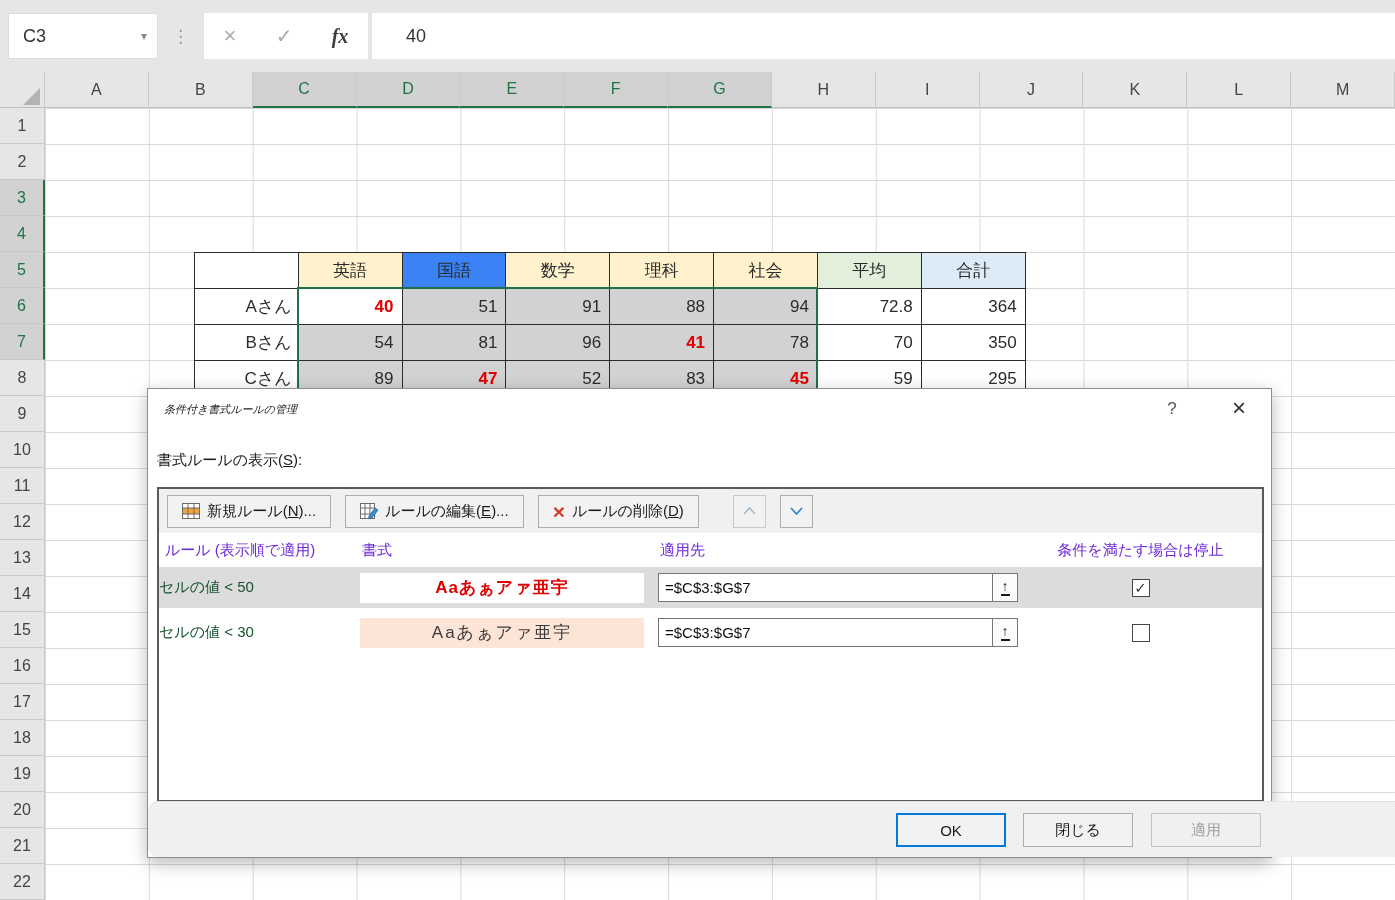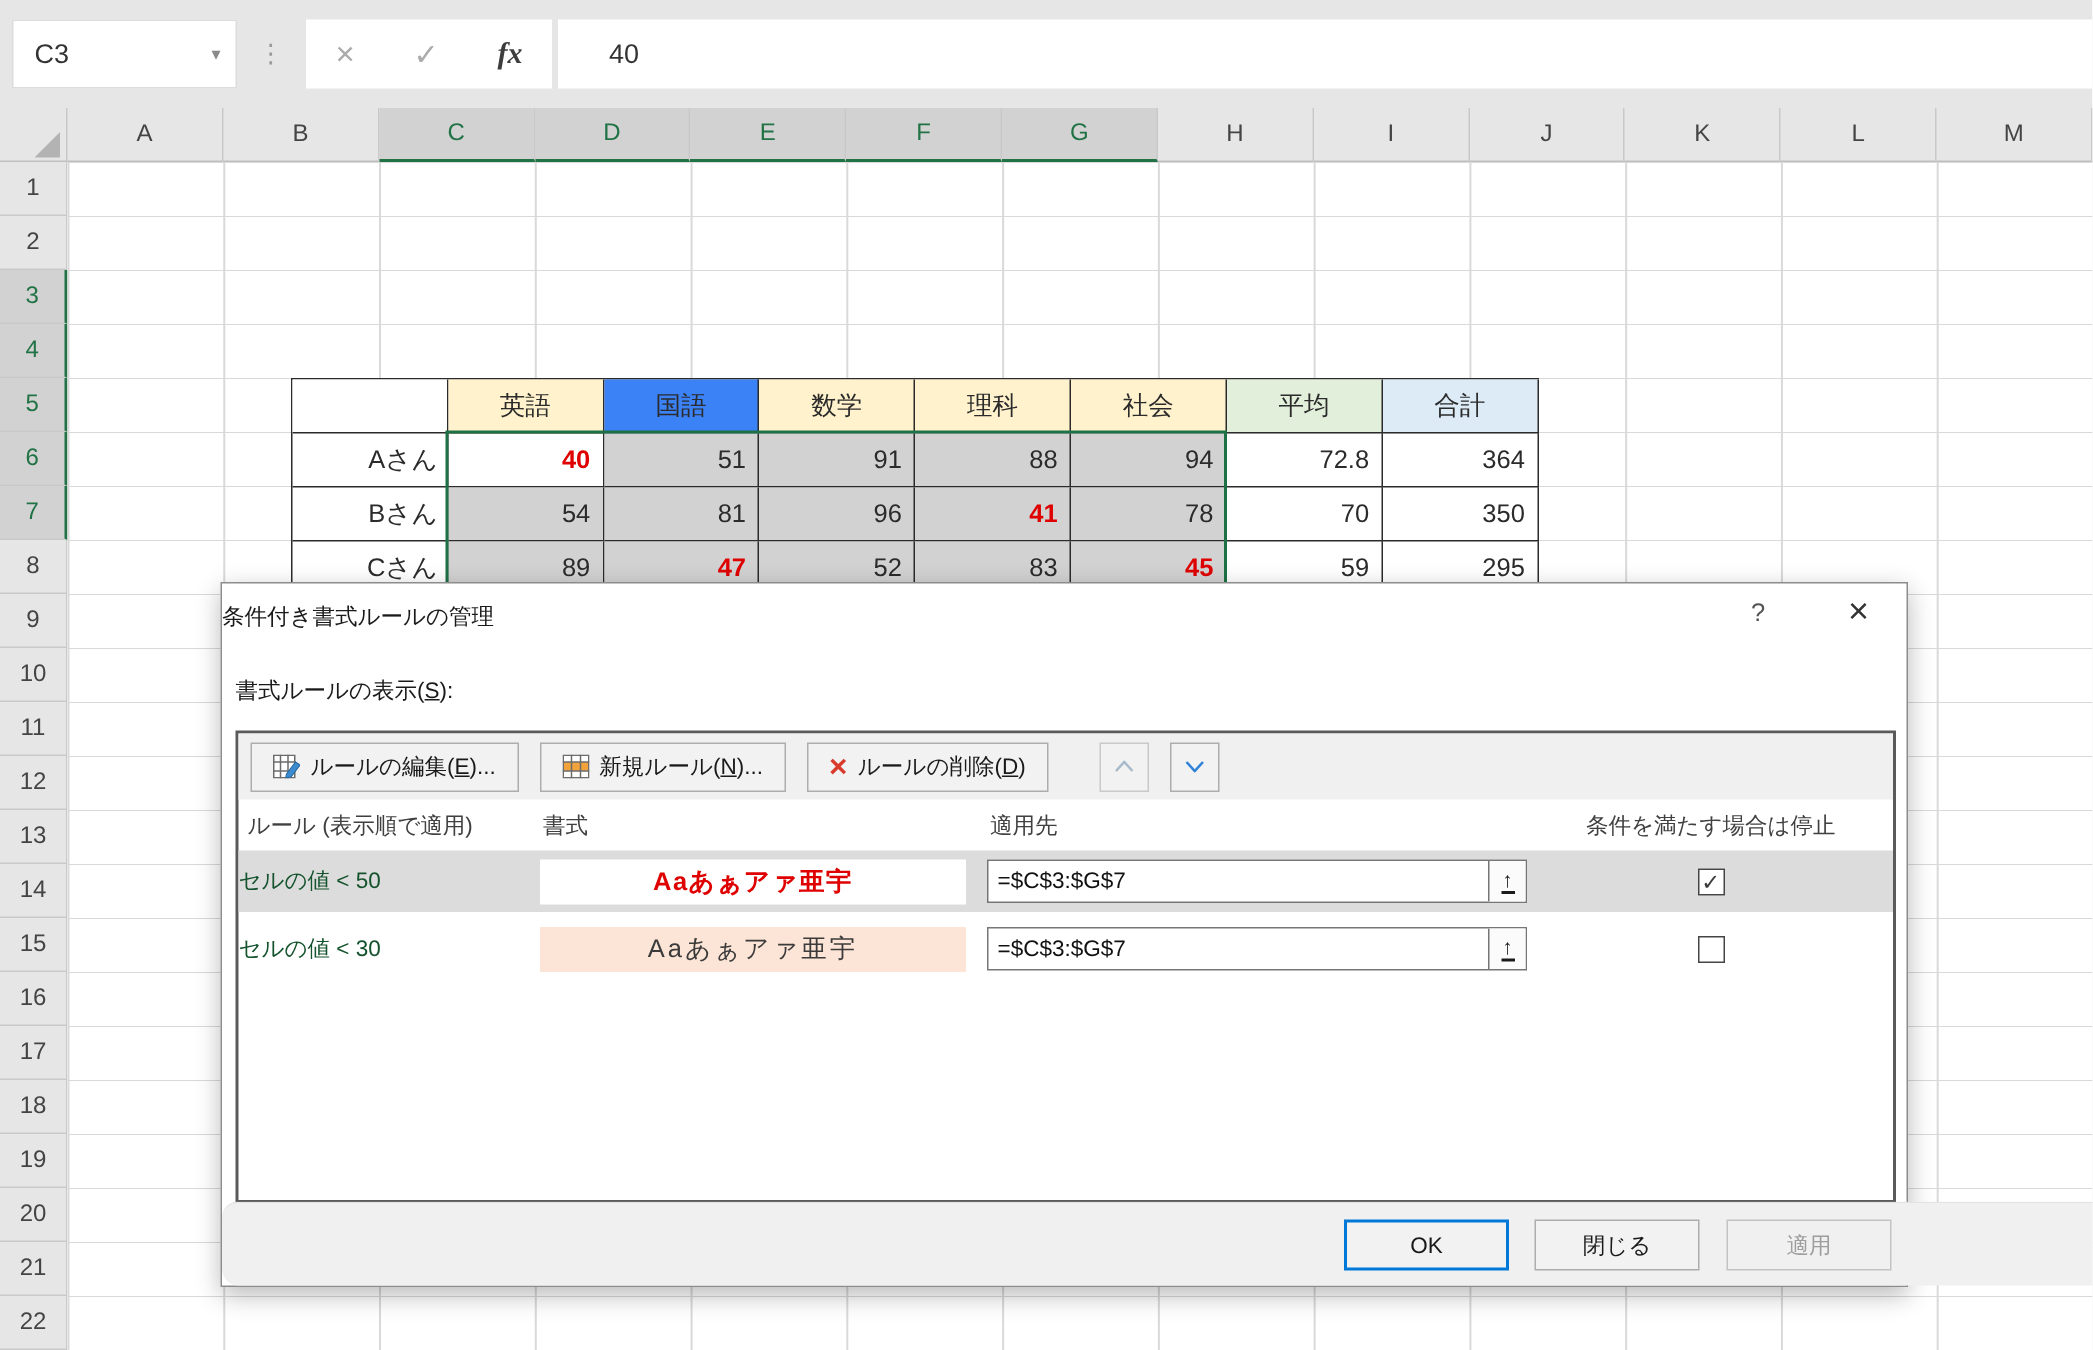--- a/index.html
+++ b/index.html
@@ -42,39 +42,39 @@
   .xl-cell.name { justify-content:flex-end; padding-right:6px; }
   .xl-cell.gray { background:#D2D2D2; }
   .xl-cell.red { color:#DF0000; font-weight:bold; }
 
   
   .sel-rect { position:absolute; left:251.7px; top:179px; width:521.2px; height:182px; border:2px solid #1E7145; pointer-events:none; }
   .fill-handle { position:absolute; right:-4px; bottom:-4px; width:7px; height:7px; background:#1E7145; border:1px solid #fff; }
 
   
   .dialog { position:absolute; left:147px; top:388px; width:1125px; height:470px; background:#fff; border:1px solid #8C8C8C; box-shadow:0 5px 16px rgba(0,0,0,.28); font-size:15px; }
-  .dlg-title { position:absolute; left:0; top:13px; font-size:15px; color:#1a1a1a; }
+  .dlg-title { position:absolute; left:16px; top:13px; font-size:11px; color:#1a1a1a;font-style:italic; }
   .dlg-help { position:absolute; left:1012px; top:10px; width:24px; text-align:center; font-size:17px; color:#555; }
   .dlg-close { position:absolute; left:1076px; top:6px; width:30px; text-align:center; font-size:24px; color:#333; line-height:1.1; }
 
   .dlg-showrow { position:absolute; left:9px; top:62px; display:flex; align-items:center; }
   .dlg-showlabel { font-size:15px; color:#1a1a1a; }
   .mnem { text-decoration:underline; }
   .combo { position:absolute; left:190px; top:57px; width:308px; height:31px; border:1px solid #64707C; background:#fff; display:flex; }
   .combo-text { flex:1; background:#9CC9F0; margin:1px; display:flex; align-items:center; padding-left:5px; font-size:15px; color:#111; outline:1px dotted #333; outline-offset:-2px; }
   .combo-btn { width:28px; margin:1px 1px 1px 0; background:#F4F4F4; border:1px solid #ADADAD; display:flex; align-items:center; justify-content:center; }
 
   .rules-box { position:absolute; left:9px; top:98px; width:1107px; height:315px; border:2px solid #5A5A5A; background:#fff; }
   .rules-toolbar { height:44px; background:#F0F0F0; display:flex; align-items:center; gap:14px; padding:0 8px; }
   .tb-btn { height:33px; display:inline-flex; align-items:center; gap:7px; padding:0 14px; background:#F2F2F2; border:1px solid #ADADAD; font-size:15px; color:#1a1a1a; }
   .tb-sq { width:33px; height:33px; display:inline-flex; align-items:center; justify-content:center; background:#F2F2F2; border:1px solid #ADADAD; }
   .tb-sq.disabled { border-color:#C9C9C9; }
   .icon-x { color:#D83B2D; font-size:21px; font-weight:bold; line-height:1; }
 
-  .rules-header { display:grid; grid-template-columns:197px 298px 365px 1fr; height:34px; align-items:center; font-size:15px; color:#404040; }
+  .rules-header { display:grid; grid-template-columns:197px 298px 365px 1fr; height:34px; align-items:center; font-size:15px; color:#6d28d9; }
   .rules-header .h1 { padding-left:6px; }
   .rules-header .h2,.rules-header .h3 { padding-left:6px; }
   .rules-header .h4 { text-align:center; }
 
   .rule-row { display:grid; grid-template-columns:197px 298px 365px 1fr; height:41px; align-items:center; }
   .rule-row.sel { background:#DCDCDC; }
   .rule-row + .rule-row { margin-top:4px; }
   .rule-cond { text-align:left; font-size:15px; color:#14532d; }
   .rule-preview { margin-left:4px; width:284px; height:30px; display:flex; align-items:center; justify-content:center; font-size:17px; background:#fff; }
   .rule-preview.red-bold { color:#DF0000; font-weight:bold; letter-spacing:1px; }
@@ -223,39 +223,39 @@
   <div class="dlg-close">×</div>
 
   <div class="dlg-showrow">
     <span class="dlg-showlabel"><span>書式ルールの表示(</span><span class="mnem">S</span><span>):</span></span>
   </div>
 
   <div class="rules-box">
     <div class="rules-toolbar">
       <button class="tb-btn">
         <svg width="18" height="16" viewBox="0 0 18 16">
+            <rect x="0.5" y="0.5" width="17" height="15" fill="#fff" stroke="#6b6b6b"></rect>
+            <rect x="1" y="5" width="16" height="6" fill="#F2A33C"></rect>
+            <line x1="6" y1="0" x2="6" y2="16" stroke="#6b6b6b"></line>
+            <line x1="12" y1="0" x2="12" y2="16" stroke="#6b6b6b"></line>
+            <line x1="0" y1="5" x2="18" y2="5" stroke="#6b6b6b"></line>
+            <line x1="0" y1="11" x2="18" y2="11" stroke="#6b6b6b"></line>
+          </svg>
+        <span><span>新規ルール(</span><span class="mnem">N</span><span>)...</span></span>
+      </button>
+      <button class="tb-btn">
+        <svg width="18" height="16" viewBox="0 0 18 16">
             <rect x="0.5" y="0.5" width="14" height="15" fill="#fff" stroke="#6b6b6b"></rect>
             <line x1="5" y1="0" x2="5" y2="16" stroke="#6b6b6b"></line>
             <line x1="10" y1="0" x2="10" y2="16" stroke="#6b6b6b"></line>
             <line x1="0" y1="5" x2="15" y2="5" stroke="#6b6b6b"></line>
             <line x1="0" y1="11" x2="15" y2="11" stroke="#6b6b6b"></line>
             <path d="M9 13 L15 5 L18 7 L12 15 L8.5 15.5 Z" fill="#3B8BD0" stroke="#2a6aa0" stroke-width="0.8"></path>
           </svg>
         <span><span>ルールの編集(</span><span class="mnem">E</span><span>)...</span></span>
-      </button>
-      <button class="tb-btn">
-        <svg width="18" height="16" viewBox="0 0 18 16">
-            <rect x="0.5" y="0.5" width="17" height="15" fill="#fff" stroke="#6b6b6b"></rect>
-            <rect x="1" y="5" width="16" height="6" fill="#F2A33C"></rect>
-            <line x1="6" y1="0" x2="6" y2="16" stroke="#6b6b6b"></line>
-            <line x1="12" y1="0" x2="12" y2="16" stroke="#6b6b6b"></line>
-            <line x1="0" y1="5" x2="18" y2="5" stroke="#6b6b6b"></line>
-            <line x1="0" y1="11" x2="18" y2="11" stroke="#6b6b6b"></line>
-          </svg>
-        <span><span>新規ルール(</span><span class="mnem">N</span><span>)...</span></span>
       </button>
       <button class="tb-btn">
         <span class="icon-x">×</span>
         <span><span>ルールの削除(</span><span class="mnem">D</span><span>)</span></span>
       </button>
       <span style="width:6px"></span>
       <button class="tb-sq disabled">
         <svg width="13" height="8" viewBox="0 0 13 8">
             <polyline points="1,7 6.5,1 12,7" fill="none" stroke="#A8BBCB" stroke-width="1.7"></polyline>
           </svg>

